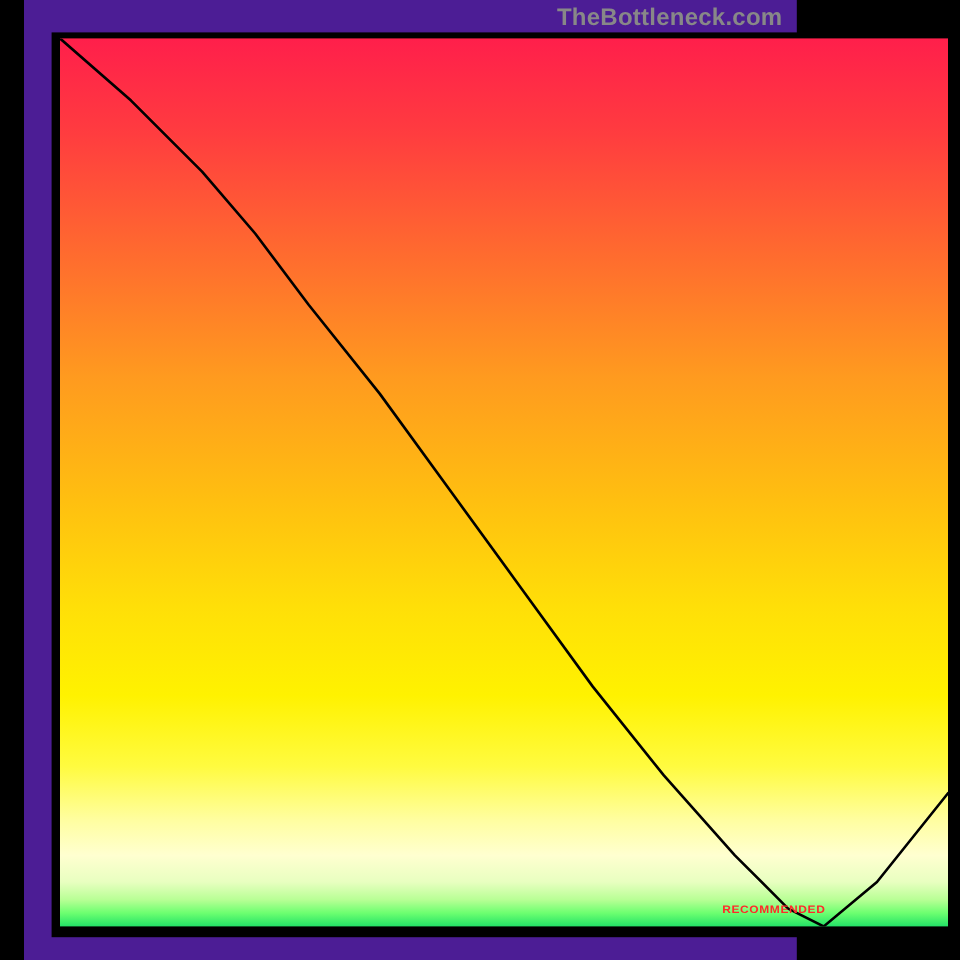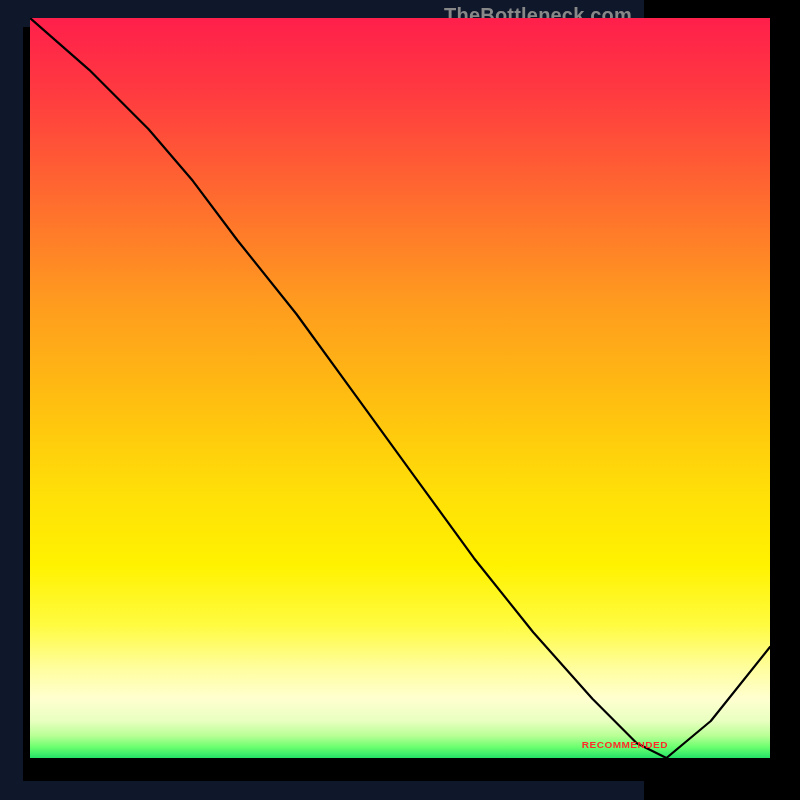--- a/index.html
+++ b/index.html
@@ -1,42 +1,43 @@
 <!DOCTYPE html>
 <html><head>
 <meta charset="utf-8">
 <style>
   * { margin: 0; padding: 0; box-sizing: border-box; }
   html, body { width: 800px; height: 800px; background: #000; overflow: hidden; }
   .stage {
     position: relative;
     width: 644px;
     height: 800px;
-    background: #0f172a;
+    background: #4c1d95;
+    margin-left: 20px;
   }
   .watermark {
     position: absolute;
     top: 4px;
     right: 12px;
     color: #888;
     font: 600 20px -apple-system, Arial, sans-serif;
     letter-spacing: 0.2px;
   }
   .outer-frame {
     position: absolute;
     left: 23px;
     top: 27px;
     width: 754px;
     height: 754px;
     background: #000;
   }
   .plot {
     position: absolute;
     left: 30px;
-    top: 18px;
+    top: 32px;
     width: 740px;
     height: 740px;
     background: linear-gradient(to bottom,
       #ff1f4b 0%,
       #ff3a40 10%,
       #ff6a2f 24%,
       #ff9a1f 38%,
       #ffbf10 52%,
       #ffdf08 64%,
       #fff200 74%,

